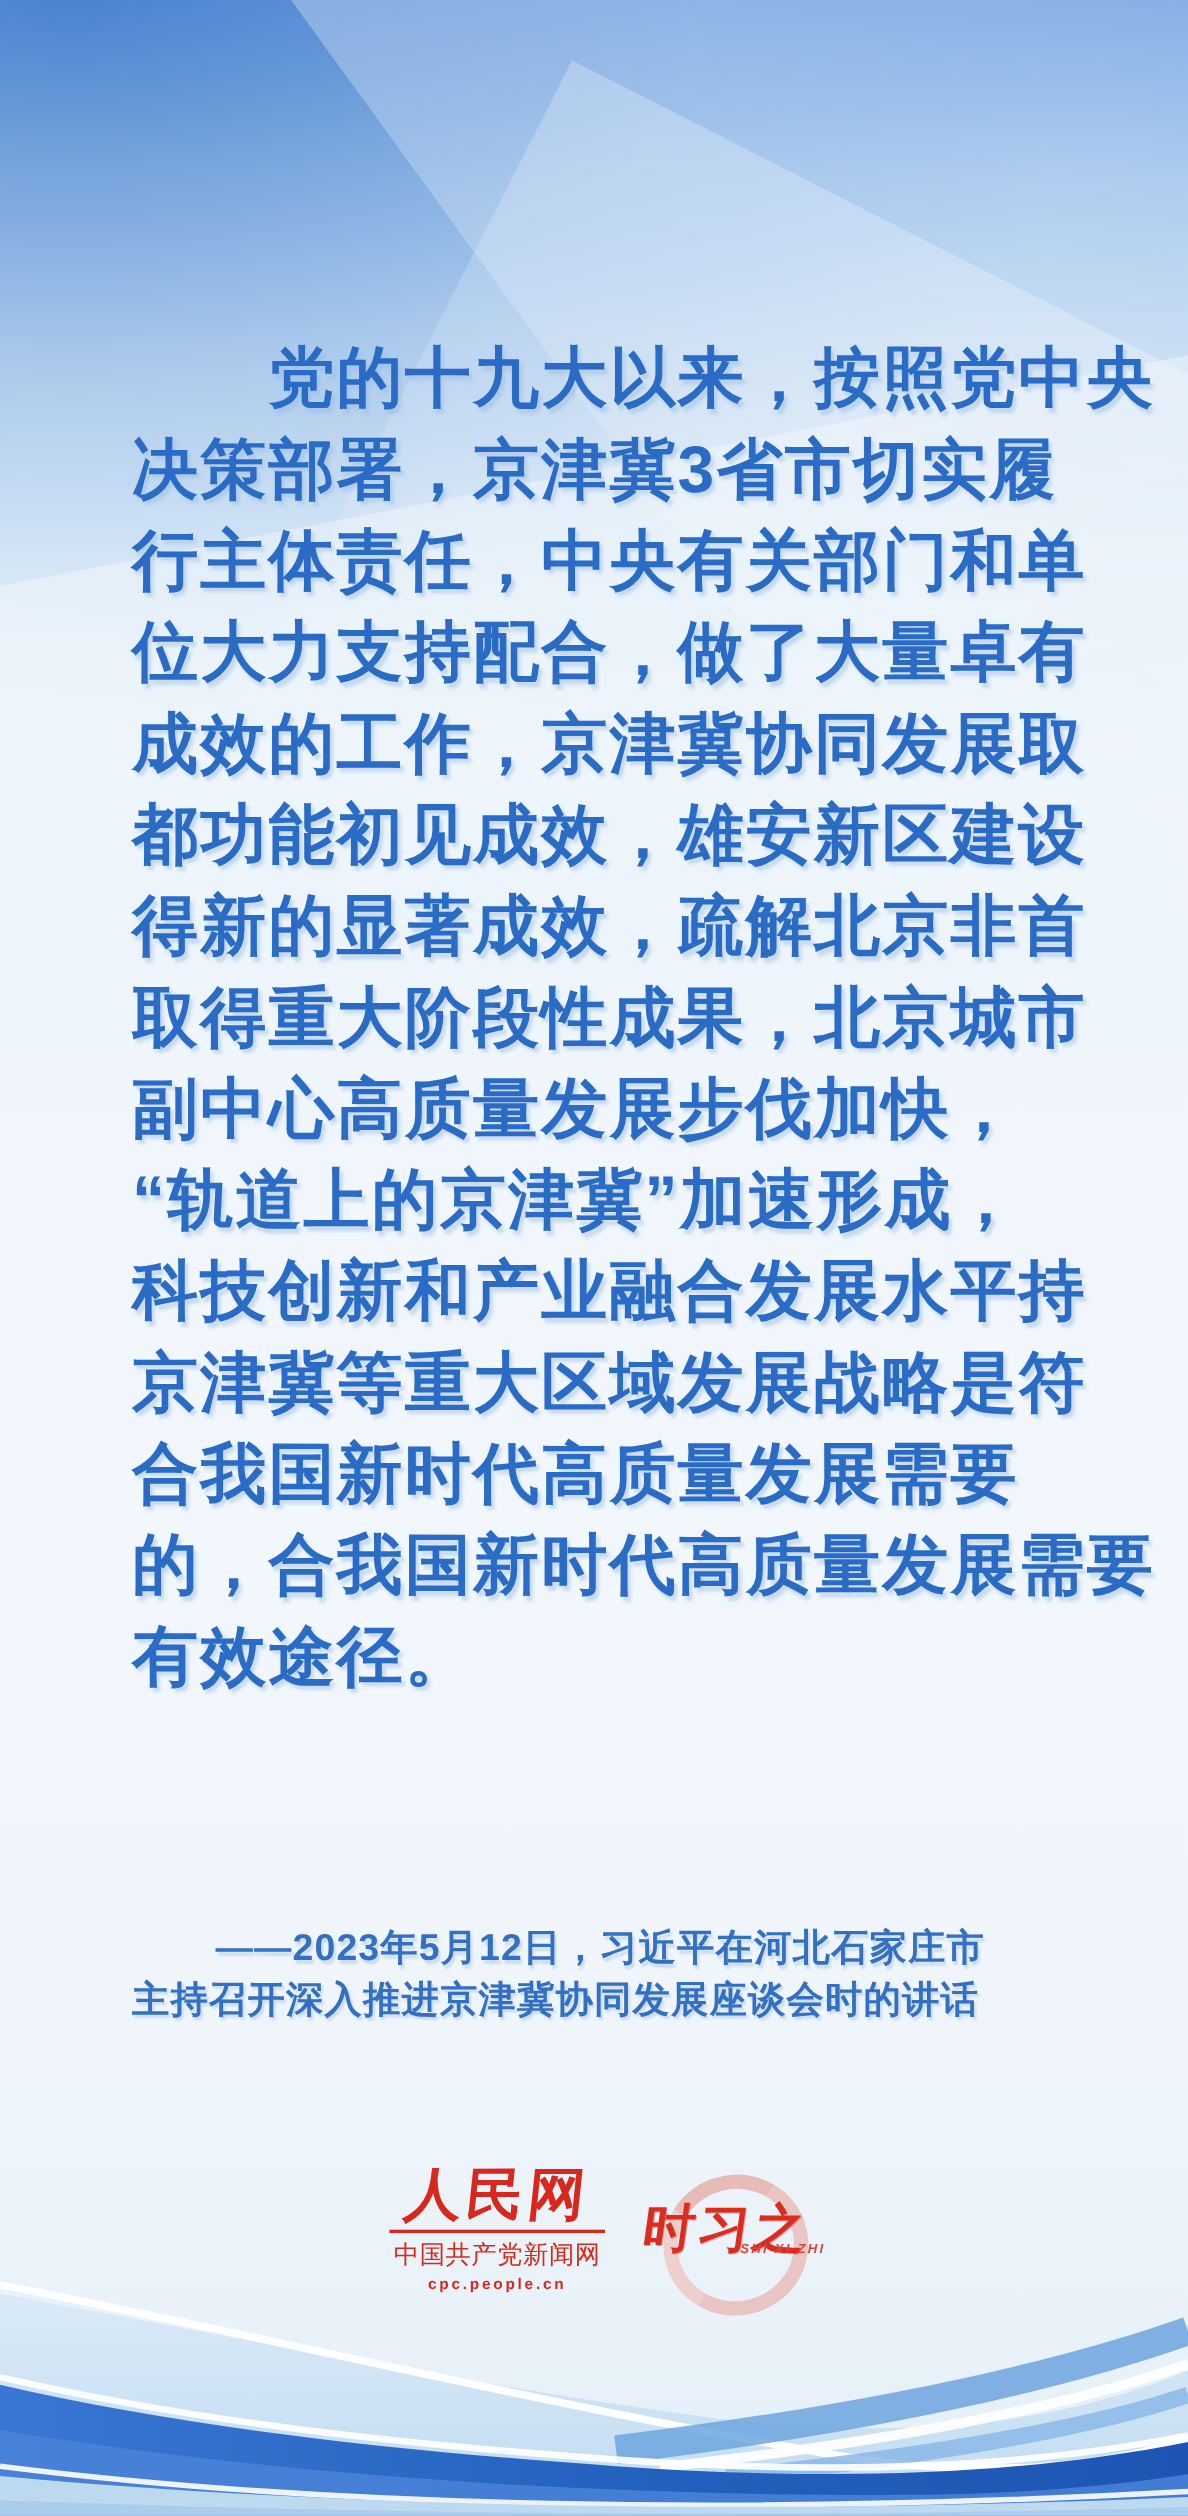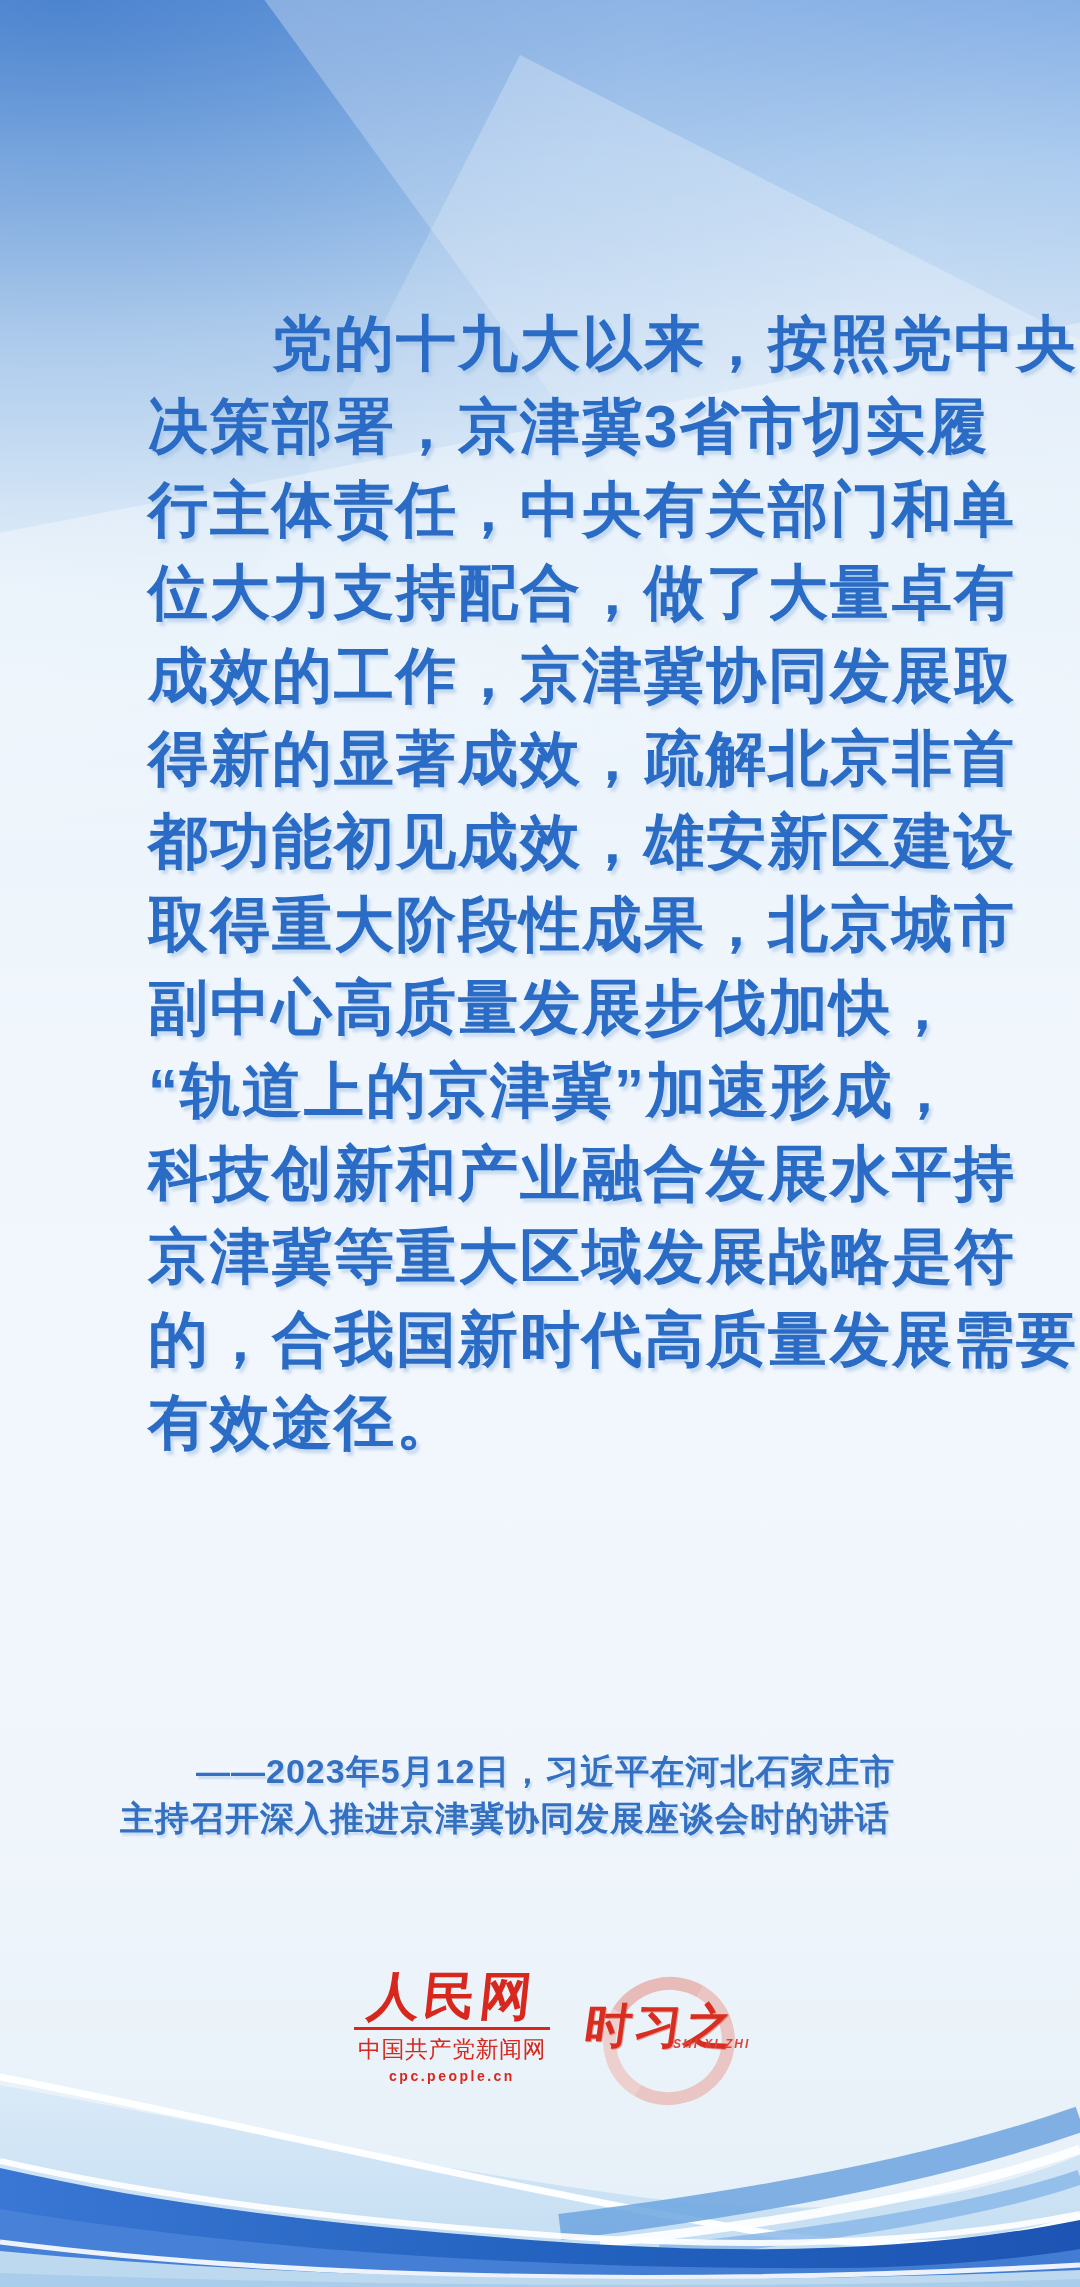--- a/index.html
+++ b/index.html
@@ -26,21 +26,20 @@
       background:linear-gradient(rgba(255,255,255,0.26),rgba(255,255,255,0.02) 60%);}
   .f3{left:-140px;top:560px;width:1600px;height:700px;
       transform:rotate(-11deg);
       background:linear-gradient(rgba(255,255,255,0.34),rgba(255,255,255,0) 55%);}
   
   .quote{
     position:absolute;left:120px;top:302px;width:884px;
     font-size:60px;line-height:83px;letter-spacing:2px;
     font-weight:bold;color:#2a6cc5;
     text-shadow:3px 4px 3px rgba(148,184,226,0.45);
-    margin-left:28px;
   }
   .quote-line{white-space:nowrap;}
   .quote-line:first-child{text-indent:124px;}
   
   .attribution{
     position:absolute;left:120px;top:1748px;width:884px;
     font-size:34px;line-height:47px;letter-spacing:1px;
     font-weight:bold;color:#3470c2;
     text-shadow:2px 3px 2px rgba(148,184,226,0.40);
   }
@@ -87,27 +86,28 @@
     <div class="facet f2"></div>
     <div class="facet f3"></div>
   </div>
 
   <div class="quote">
       <div class="quote-line">党的十九大以来，按照党中央</div>
       <div class="quote-line">决策部署，京津冀3省市切实履</div>
       <div class="quote-line">行主体责任，中央有关部门和单</div>
       <div class="quote-line">位大力支持配合，做了大量卓有</div>
       <div class="quote-line">成效的工作，京津冀协同发展取</div>
+      <div class="quote-line">都功能初见成效，雄安新区建设</div>
       <div class="quote-line">得新的显著成效，疏解北京非首</div>
-      <div class="quote-line">都功能初见成效，雄安新区建设</div>
       <div class="quote-line">取得重大阶段性成果，北京城市</div>
       <div class="quote-line">副中心高质量发展步伐加快，</div>
       <div class="quote-line">“轨道上的京津冀”加速形成，</div>
       <div class="quote-line">科技创新和产业融合发展水平持</div>
       <div class="quote-line">京津冀等重大区域发展战略是符</div>
+      <div class="quote-line">合我国新时代高质量发展需要</div>
       <div class="quote-line">的，合我国新时代高质量发展需要</div>
       <div class="quote-line">有效途径。</div>
     </div>
 
   <div class="attribution">
       <div class="attr-line">——2023年5月12日，习近平在河北石家庄市</div>
       <div class="attr-line">主持召开深入推进京津冀协同发展座谈会时的讲话</div>
     </div>
 
   <div class="people-logo">

